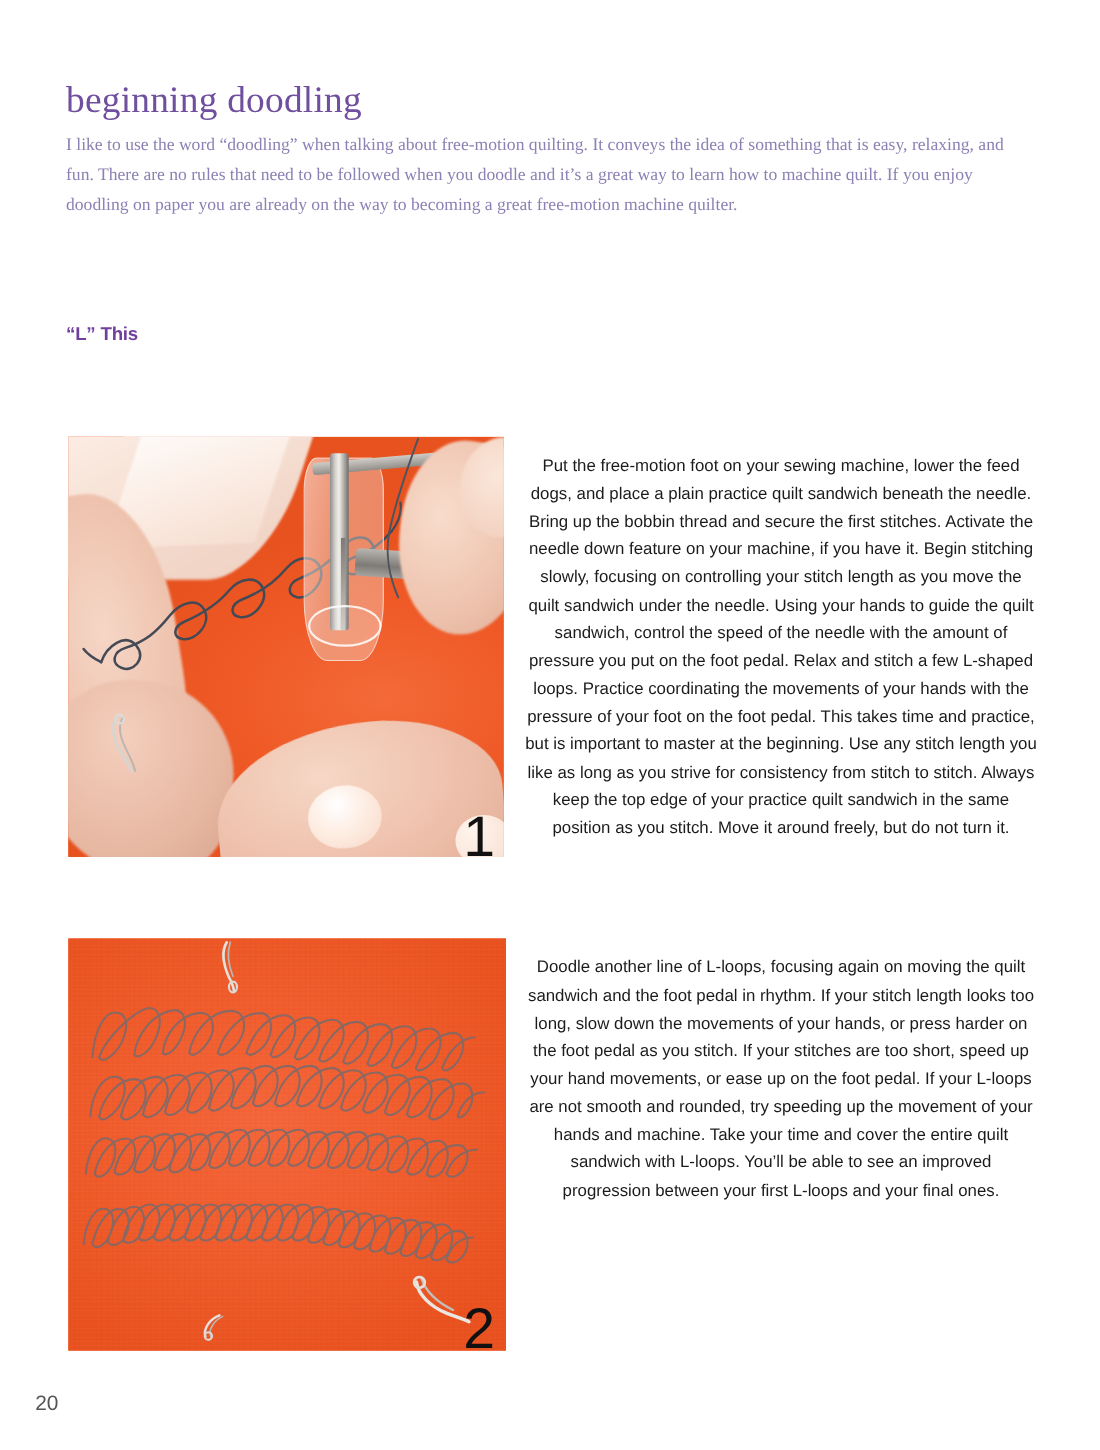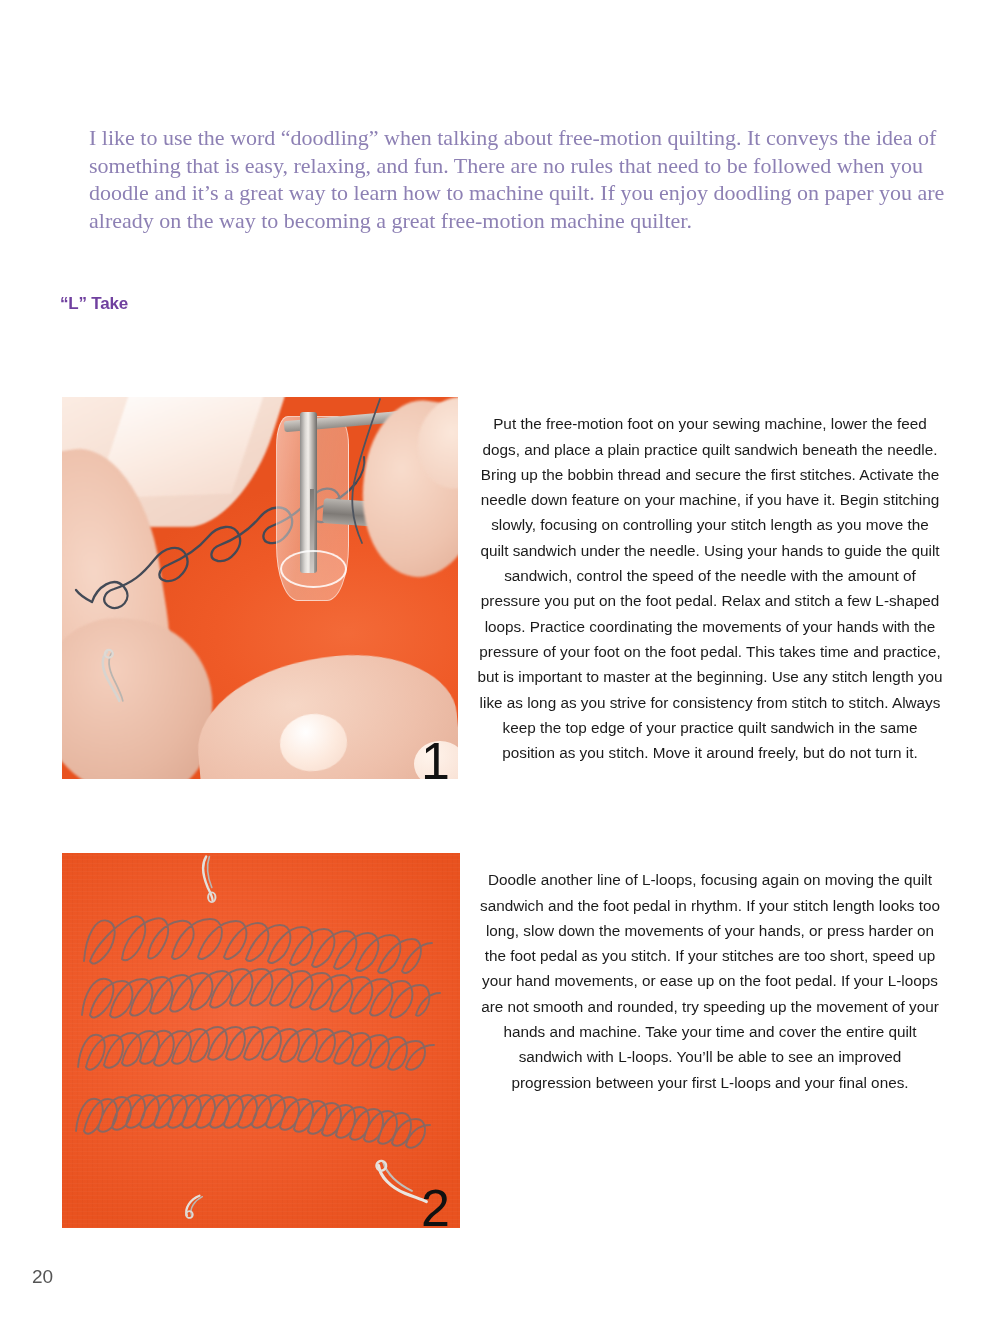--- a/index.html
+++ b/index.html
@@ -29,24 +29,23 @@
     line-height: 1.1;
   }
 
   
   .intro {
     position: absolute;
     left: 60px;
     top: 102px;
     width: 880px;
     font-family: "Liberation Serif", serif;
-    font-size: 22px;
+    font-size: 16px;
     line-height: 27.5px;
     color: #8d80b4;
-    margin-left: 29px;
   }
 
   
   .section-heading {
     position: absolute;
     left: 60px;
     top: 280px;
     font-family: "Liberation Sans Narrow", "Liberation Sans", sans-serif;
     font-size: 17px;
     font-weight: bold;
@@ -299,24 +298,25 @@
   .p2-pin { position: absolute; }
   .p2-pin-top { left: 33%; top: 0.5%; width: 7%; height: 13%; }
   .p2-pin-bottom { left: 31%; top: 89%; width: 9%; height: 12%; transform: rotate(-72deg); }
   .p2-pin-right { left: 80%; top: 79%; width: 11%; height: 18%; transform: rotate(-38deg); }
 </style>
 </head>
 <body>
 
 <div class="page">
 
+  <h1 class="chapter-title">beginning doodling</h1>
 
   <p class="intro">I like to use the word “doodling” when talking about free-motion quilting. It conveys the idea of something that is easy, relaxing, and fun. There are no rules that need to be followed when you doodle and it’s a great way to learn how to machine quilt. If you enjoy doodling on paper you are already on the way to becoming a great free-motion machine quilter.</p>
 
-  <h2 class="section-heading">“L” Take</h2>
+  <h2 class="section-heading">“L” This</h2>
 
 
   <div class="figure fig1">
     <div class="p1-bg"></div>
     <div class="p1-foldleft"></div>
     <div class="p1-machine"></div>
     <div class="p1-machine2"></div>
     <div class="p1-handleft"></div>
     <div class="p1-handleft2"></div>
 

